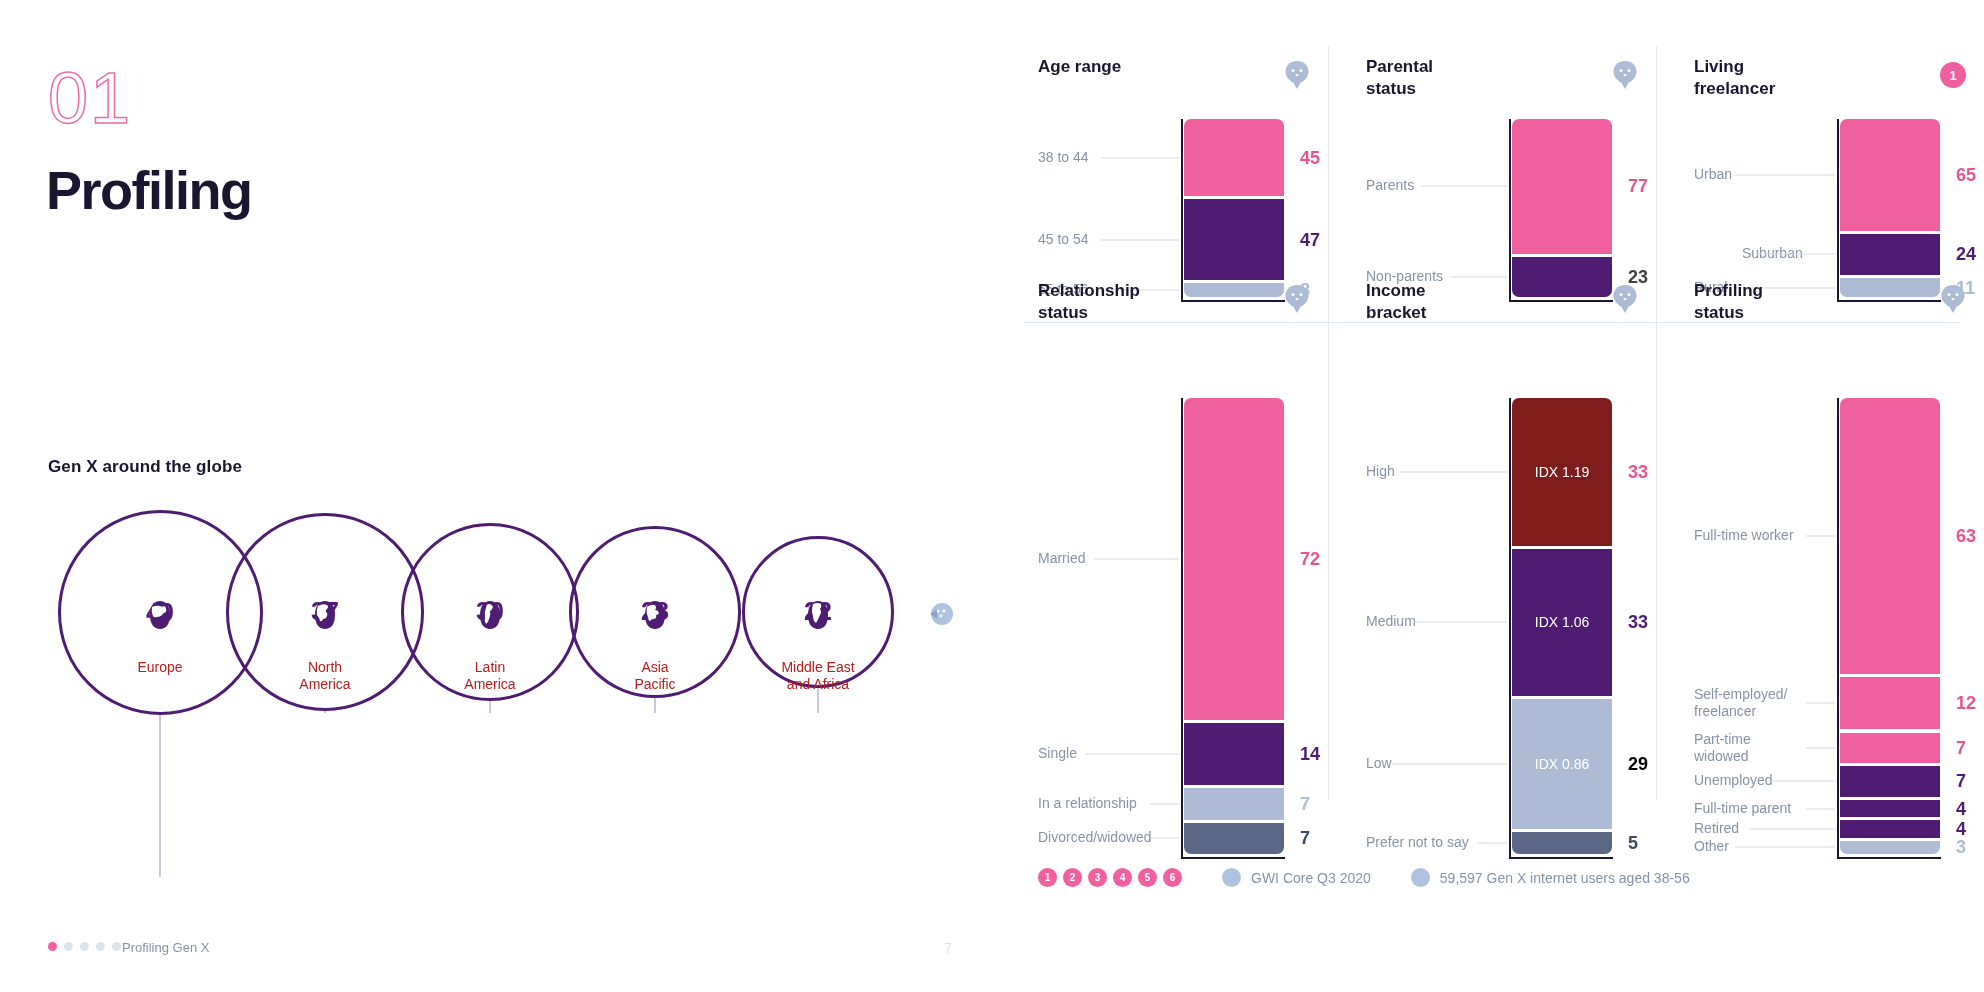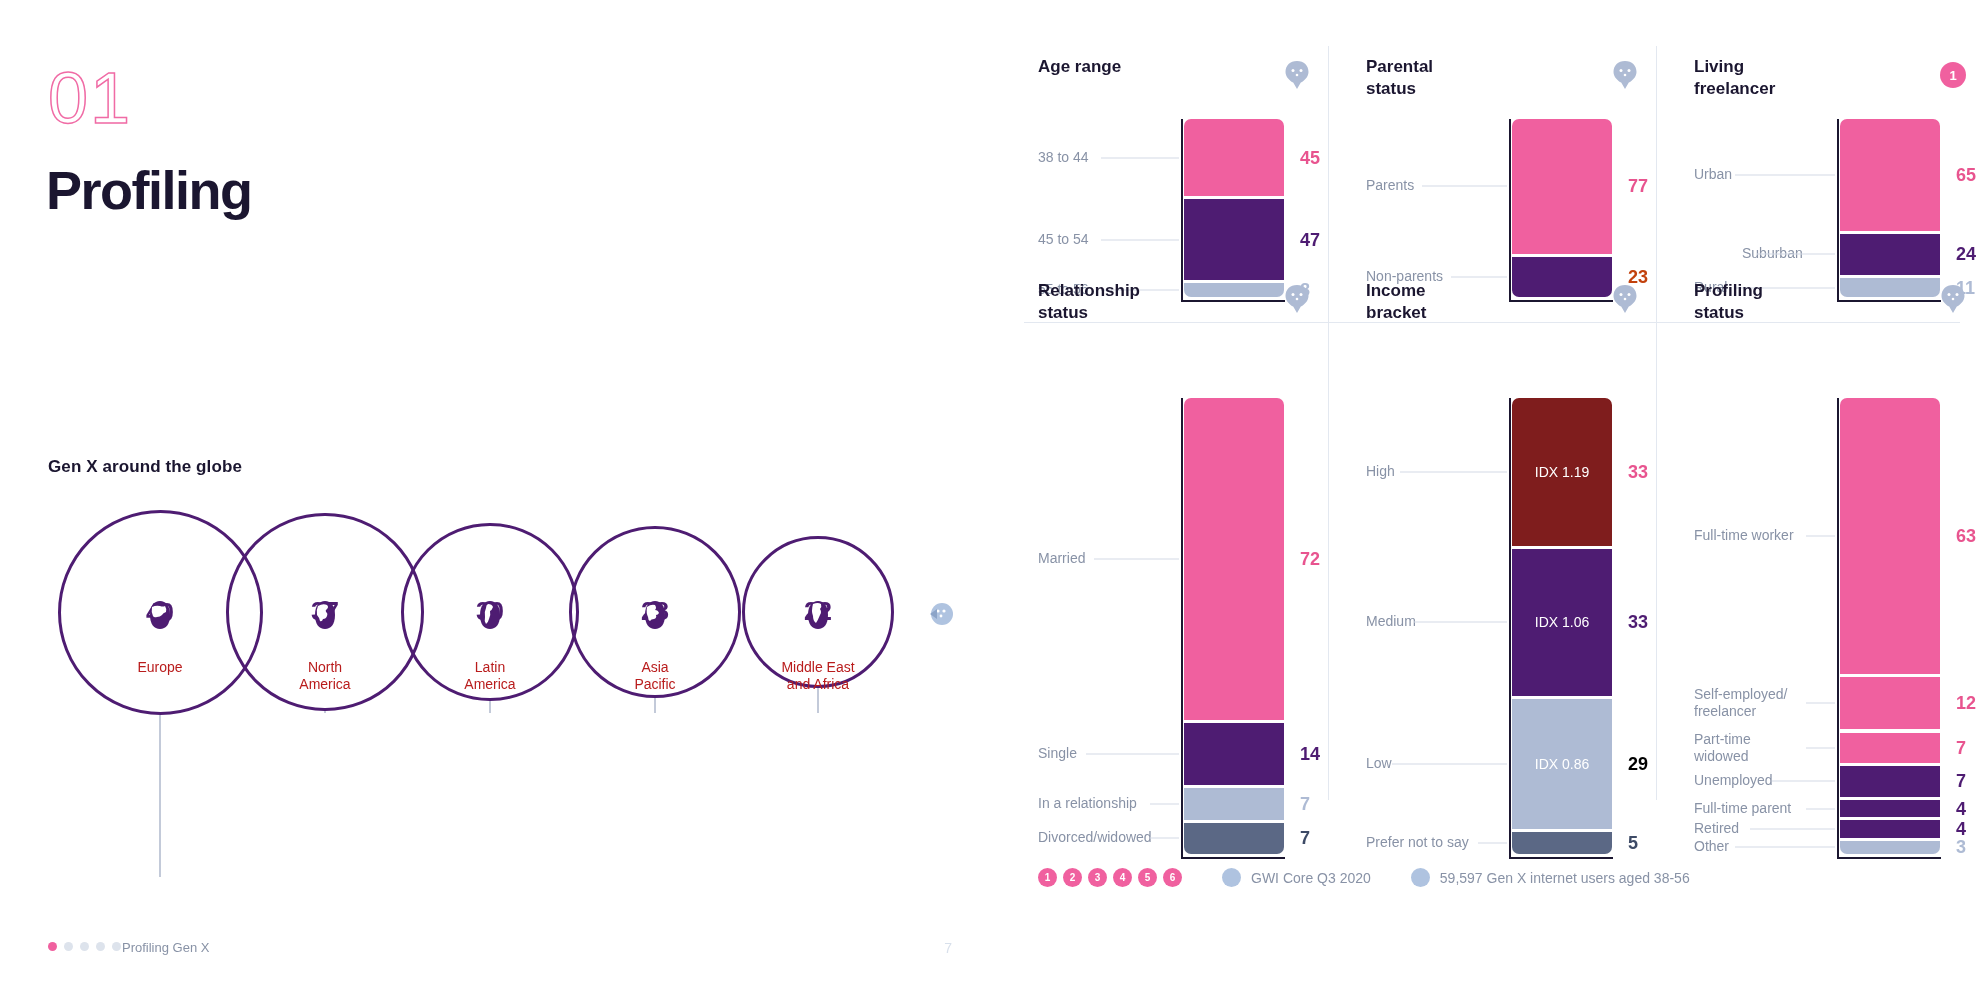--- a/index.html
+++ b/index.html
@@ -257,21 +257,21 @@
             <div class="cat" style="left: 0px; width: 112px; top: 130.375px; text-align: left;">
               <div>Parents</div>
             </div>
             <div class="leader" style="left: 55.8px; top: 130.375px; width: 85.2px;"></div>
             <div class="val" style="left: 262px; top: 130.375px; color: rgb(232, 84, 143);">77</div>
             <div class="seg" style="left: 146px; top: 200.75px; width: 100px; height: 40.25px; background: rgb(78, 28, 114); border-radius: 0px 0px 7px 7px;"></div>
             <div class="cat" style="left: 0px; width: 112px; top: 220.875px; text-align: left;">
               <div>Non-parents</div>
             </div>
             <div class="leader" style="left: 85.4px; top: 220.875px; width: 55.6px;"></div>
-            <div class="val" style="left: 262px; top: 220.875px; color: #c2410c;">23</div>
+            <div class="val" style="left: 262px; top: 220.875px; color: #404040;">23</div>
             <div class="axis" style="left: 143px; top: 244px; width: 104px; height: 2px;"></div>
           </div>
         </div>
         <div class="panel" style="left: 694px; top: 56px; width: 300px;">
           <div class="p-title">
             <div>Living</div>
             <div>freelancer</div>
           </div>
           <div class="p-badge" style="left: 246px; top: 6px;">1</div>
           <div class="chart" style="left: 0px; top: 0px; width: 300px; height: 251px;">

